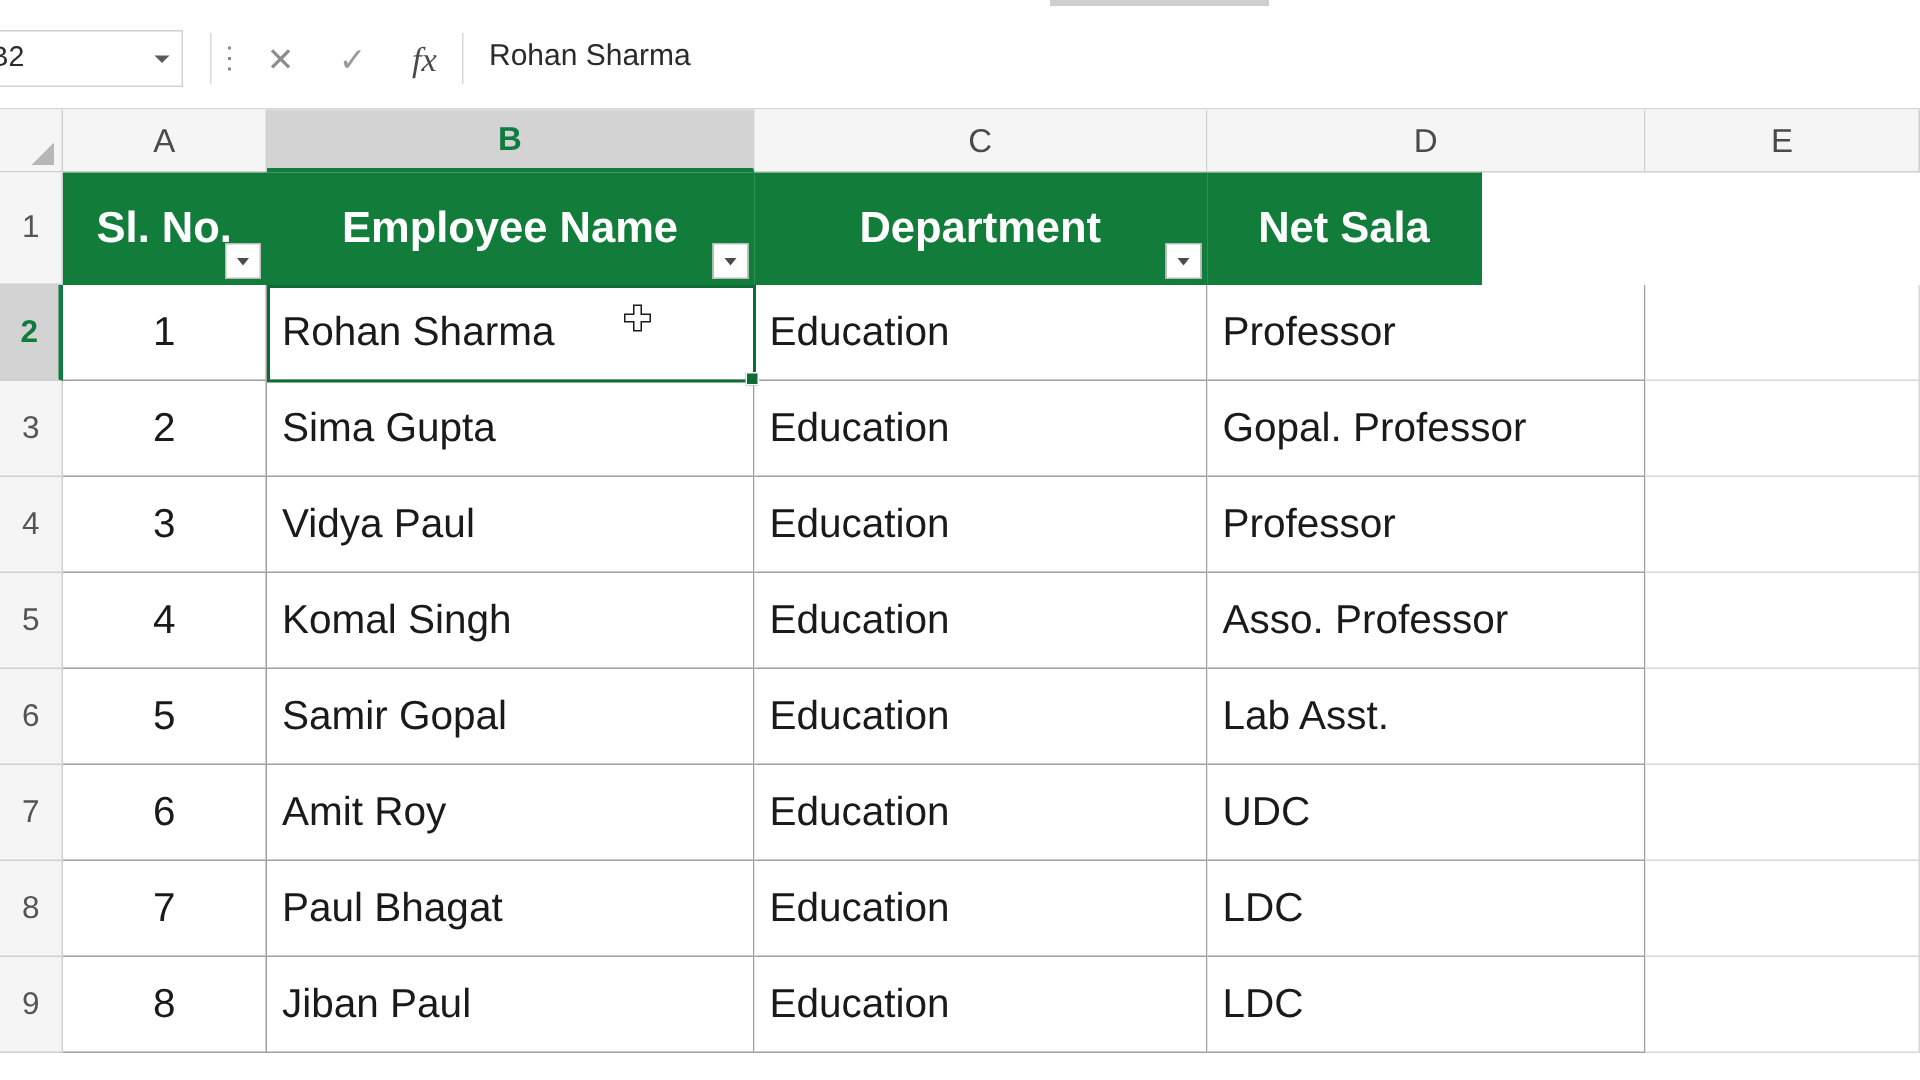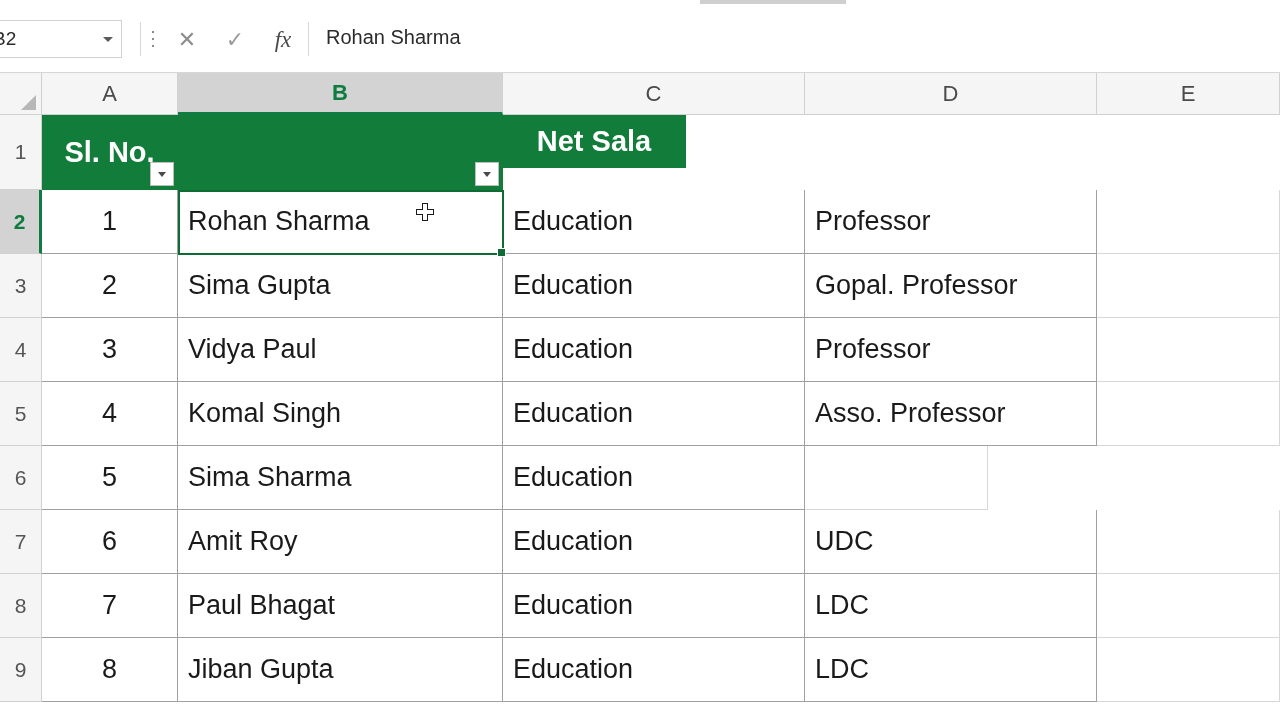--- a/index.html
+++ b/index.html
@@ -194,20 +194,21 @@
     font-weight: bold;
     border-right: 3px solid #107c41;
   }
 
   .cells {
     position: absolute;
     left: 42px; top: 42px;
   }
   .cellrow {
     display: flex;
+    align-items: center;
   }
   .cell {
     box-sizing: border-box;
     border-right: 1px solid #9fa0a0;
     border-bottom: 1px solid #9fa0a0;
     display: flex;
     align-items: center;
     font-size: 27px;
     color: #1a1a1a;
     font-family: "Liberation Sans", sans-serif;
@@ -360,25 +361,32 @@
     <div class="cells">
 
       <div class="cellrow hdrrow">
         <div class="cell" style="width:136px;height:75px">
           <span>Sl. No.</span>
           <span class="filter-btn">
               <span class="caret-down"></span>
             </span>
         </div>
         <div class="cell" style="width:325px;height:75px">
+          <span>Employee Name</span>
           <span class="filter-btn">
               <span class="caret-down"></span>
             </span>
         </div>
-        <div class="cell" style="width:183px;height:53px">
+        <div class="cell" style="width:302px;height:75px">
+          <span>Department</span>
+          <span class="filter-btn">
+              <span class="caret-down"></span>
+            </span>
+        </div>
+        <div class="cell" style="width:183px;height:75px">
           <span>Net Sala</span>
         </div>
       </div>
 
       <div class="cellrow">
         <div class="cell center" style="width:136px;height:64px">1</div>
         <div class="cell" style="width:325px;height:64px">Rohan Sharma</div>
         <div class="cell" style="width:302px;height:64px">Education</div>
         <div class="cell" style="width:292px;height:64px">Professor</div>
         <div class="cell empty" style="width:183px;height:64px"></div>
@@ -403,22 +411,23 @@
       <div class="cellrow">
         <div class="cell center" style="width:136px;height:64px">4</div>
         <div class="cell" style="width:325px;height:64px">Komal Singh</div>
         <div class="cell" style="width:302px;height:64px">Education</div>
         <div class="cell" style="width:292px;height:64px">Asso. Professor</div>
         <div class="cell empty" style="width:183px;height:64px"></div>
       </div>
 
       <div class="cellrow">
         <div class="cell center" style="width:136px;height:64px">5</div>
-        <div class="cell" style="width:325px;height:64px">Sima Sharma</div>
-        <div class="cell" style="width:302px;height:64px">Education</div>
+        <div class="cell" style="width:325px;height:64px">Samir Gopal</div>
+        <div class="cell" style="width:302px;height:64px">Education</div>
+        <div class="cell" style="width:292px;height:64px">Lab Asst.</div>
         <div class="cell empty" style="width:183px;height:64px"></div>
       </div>
 
       <div class="cellrow">
         <div class="cell center" style="width:136px;height:64px">6</div>
         <div class="cell" style="width:325px;height:64px">Amit Roy</div>
         <div class="cell" style="width:302px;height:64px">Education</div>
         <div class="cell" style="width:292px;height:64px">UDC</div>
         <div class="cell empty" style="width:183px;height:64px"></div>
       </div>
@@ -426,21 +435,21 @@
       <div class="cellrow">
         <div class="cell center" style="width:136px;height:64px">7</div>
         <div class="cell" style="width:325px;height:64px">Paul Bhagat</div>
         <div class="cell" style="width:302px;height:64px">Education</div>
         <div class="cell" style="width:292px;height:64px">LDC</div>
         <div class="cell empty" style="width:183px;height:64px"></div>
       </div>
 
       <div class="cellrow">
         <div class="cell center" style="width:136px;height:64px">8</div>
-        <div class="cell" style="width:325px;height:64px">Jiban Gupta</div>
+        <div class="cell" style="width:325px;height:64px">Jiban Paul</div>
         <div class="cell" style="width:302px;height:64px">Education</div>
         <div class="cell" style="width:292px;height:64px">LDC</div>
         <div class="cell empty" style="width:183px;height:64px"></div>
       </div>
 
     </div>
 
     <div class="active-cell" style="left:178px; top:117px; width:326px; height:65px;">
       <span class="handle"></span>
     </div>

